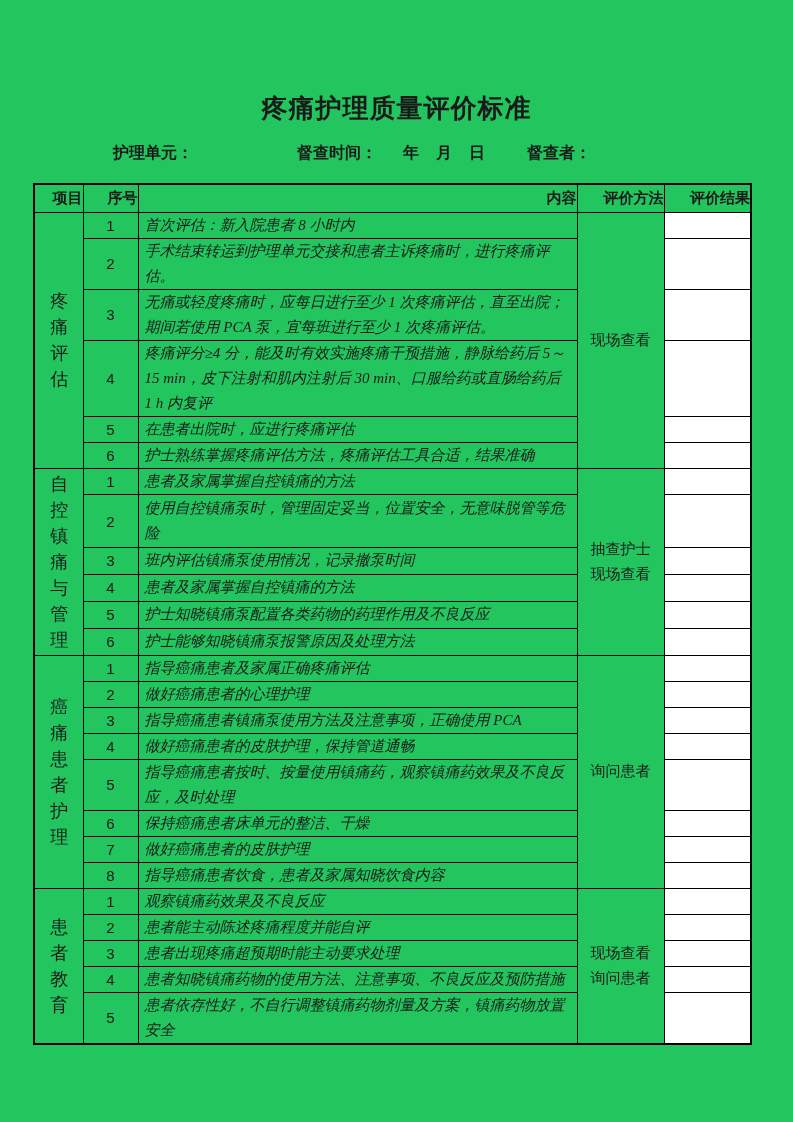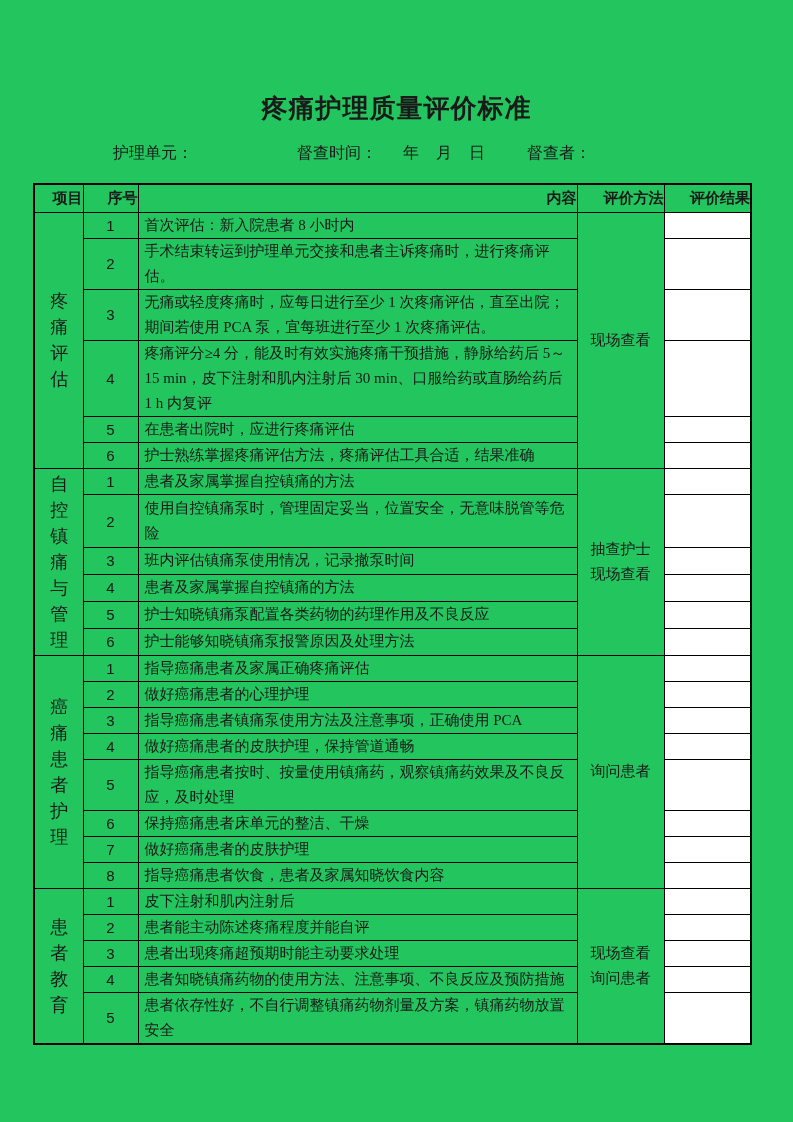--- a/index.html
+++ b/index.html
@@ -19,21 +19,21 @@
     text-align: center;
     font-size: 26px;
     line-height: 34px;
     font-weight: bold;
     letter-spacing: 1px;
   }
   .meta-line {
     margin: 14px 0 0 113px;
     font-size: 16px;
     line-height: 26px;
-    font-weight: normal;
+    font-weight: bold;
     white-space: nowrap;
   }
   .meta-line .mi-time      { margin-left: 104px; }
   .meta-line .mi-year      { margin-left: 26px; }
   .meta-line .mi-month     { margin-left: 17px; }
   .meta-line .mi-day       { margin-left: 17px; }
   .meta-line .mi-inspector { margin-left: 42px; }
 
   table.eval {
     margin: 17px 0 0 33px;
@@ -69,20 +69,21 @@
   td.no {
     text-align: center;
     font-family: "Liberation Sans", sans-serif;
     font-size: 15px;
     line-height: 25px;
   }
   td.content {
     padding: 0 6px;
     line-height: 25px;
     text-align: left;
+    font-style: italic;
   }
   td.method {
     text-align: center;
     line-height: 25px;
     padding: 2px 2px;
   }
   td.method .mline { display: block; }
   td.result { background: #ffffff; }
 </style>
 </head>
@@ -229,21 +230,21 @@
       </tr>
       <tr>
         <td class="no">8</td>
         <td class="content">指导癌痛患者饮食，患者及家属知晓饮食内容</td>
         <td class="result"></td>
       </tr>
 
       <tr>
         <td class="cat" rowspan="5"><span class="vtext">患者教育</span></td>
         <td class="no">1</td>
-        <td class="content">皮下注射和肌内注射后</td>
+        <td class="content">观察镇痛药效果及不良反应</td>
         <td class="method" rowspan="5">
             <span class="mline">现场查看</span>
             <span class="mline">询问患者</span>
           </td>
         <td class="result"></td>
       </tr>
       <tr>
         <td class="no">2</td>
         <td class="content">患者能主动陈述疼痛程度并能自评</td>
         <td class="result"></td>

